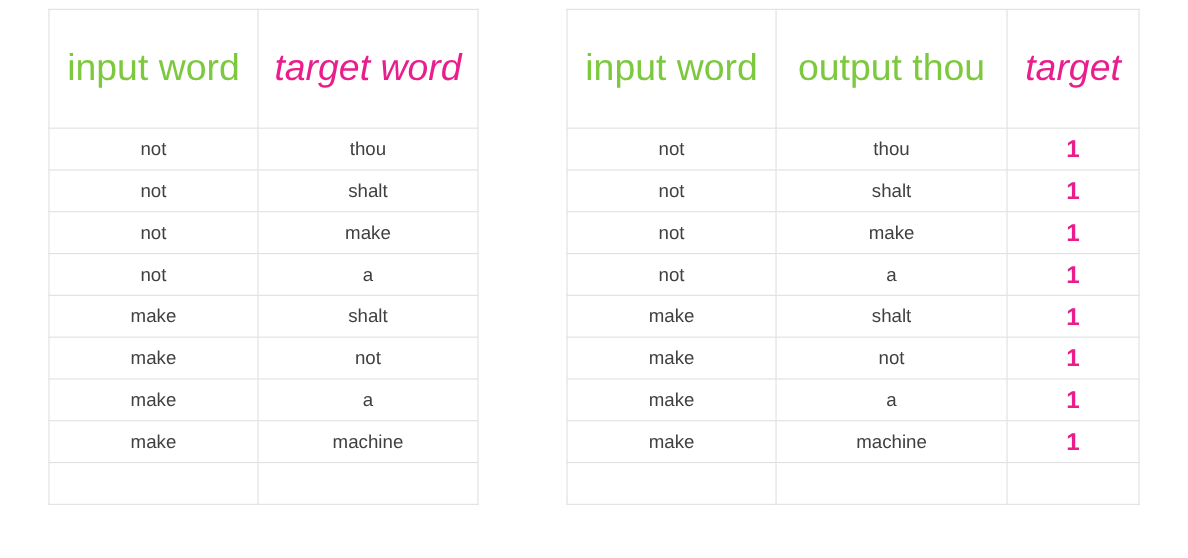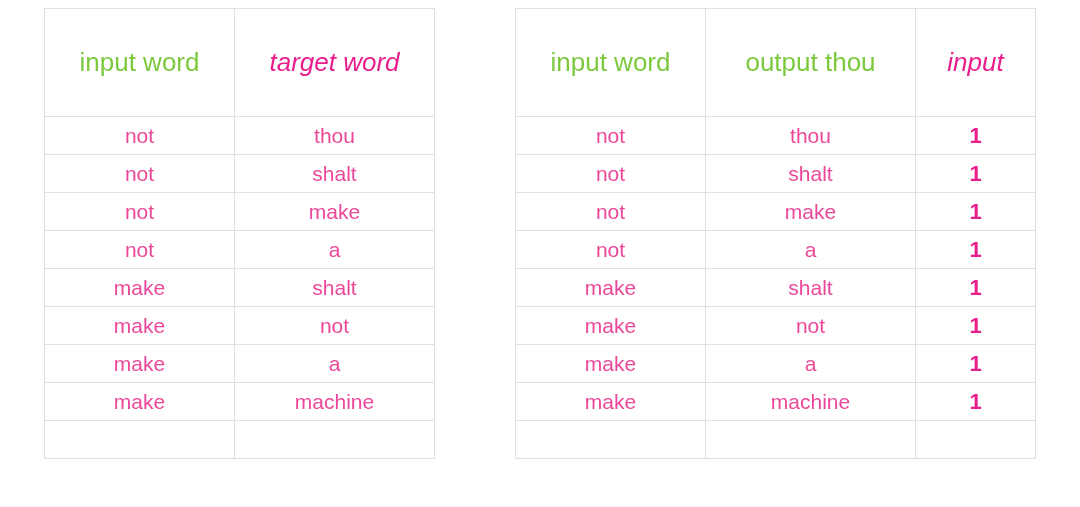--- a/index.html
+++ b/index.html
@@ -24,28 +24,28 @@
       table-layout: fixed;
     }
     th, td {
       border: 1px solid #e0e0e0;
       text-align: center;
       vertical-align: middle;
       font-weight: 300;
     }
     th {
       height: 108px;
-      font-size: 26px;
+      font-size: 34px;
       font-weight: 400;
       padding: 0 12px;
     }
     td {
       height: 38px;
-      font-size: 21px;
-      color: #ec4899;
+      font-size: 17px;
+      color: #404040;
     }
     .table-left th:nth-child(1),
     .table-left td:nth-child(1) { width: 190px; }
     .table-left th:nth-child(2),
     .table-left td:nth-child(2) { width: 200px; }
 
     .table-right th:nth-child(1),
     .table-right td:nth-child(1) { width: 190px; }
     .table-right th:nth-child(2),
     .table-right td:nth-child(2) { width: 210px; }
@@ -109,21 +109,21 @@
       <td></td>
     </tr>
   </tbody>
 </table>
 
 <table class="table-right">
   <thead>
     <tr>
       <th class="hdr-green">input word</th>
       <th class="hdr-green">output thou</th>
-      <th class="hdr-pink">input</th>
+      <th class="hdr-pink">target</th>
     </tr>
   </thead>
   <tbody>
     <tr>
       <td>not</td>
       <td>thou</td>
       <td class="target-val">1</td>
     </tr>
     <tr>
       <td>not</td>

